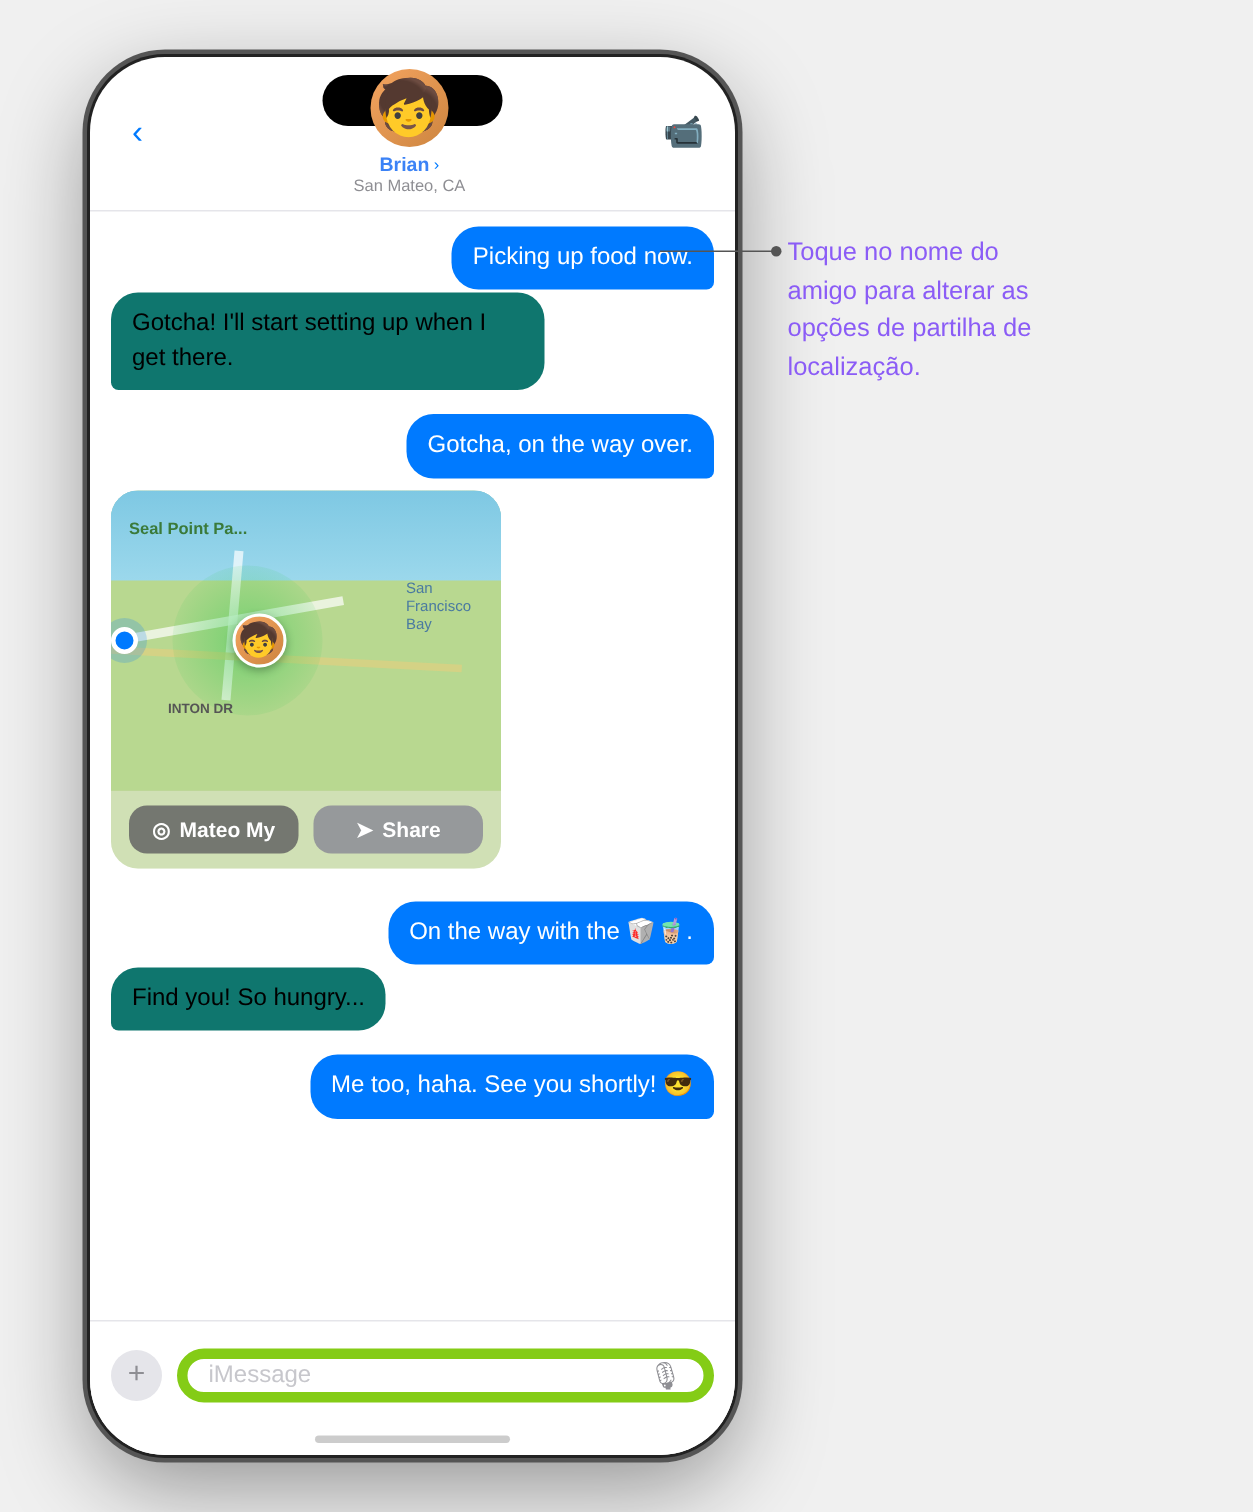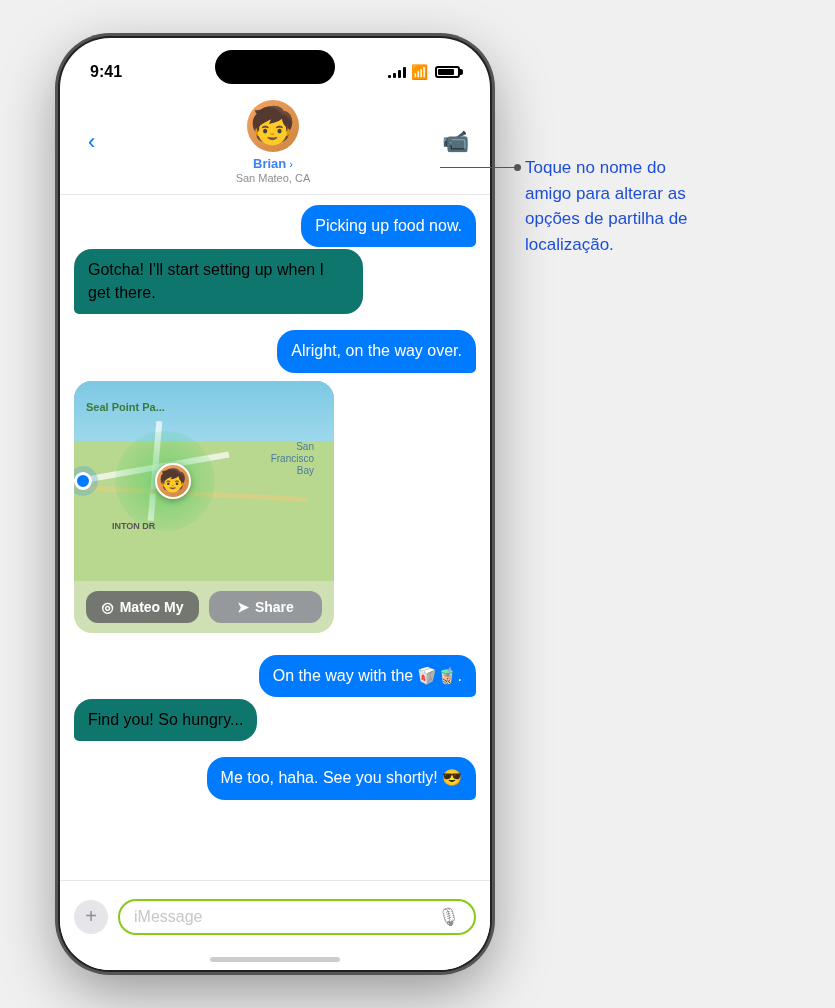--- a/index.html
+++ b/index.html
@@ -242,21 +242,21 @@
       font-size: 11px;
       font-weight: 600;
       color: #3a7a3a;
     }
     .map-bay-label {
       position: absolute;
       top: 60px;
       right: 20px;
       font-size: 10px;
       color: #4a7aa0;
-      text-align: right;
+      text-align: left;
       line-height: 1.2;
       margin-left: 48px;
     }
     .map-street-label {
       position: absolute;
       bottom: 50px;
       left: 10px;
       font-size: 9px;
       color: #555;
       font-weight: 600;
@@ -341,21 +341,21 @@
       justify-content: center;
       cursor: pointer;
       font-size: 20px;
       color: #8e8e93;
       flex-shrink: 0;
     }
     .input-field {
       flex: 1;
       height: 36px;
       border-radius: 18px;
-      border: 2px solid #84cc16;
+      border: 7px solid #84cc16;
       padding: 0 14px;
       font-size: 16px;
       color: #c7c7cc;
       display: flex;
       align-items: center;
       background: #fff;
     }
     .input-mic {
       color: #8e8e93;
       font-size: 18px;
@@ -384,35 +384,20 @@
     .gap-small { height: 4px; }
     .gap-medium { height: 12px; }
   </style>
 </head>
 <body>
 
 <div class="phone-wrapper">
 
   <div class="dynamic-island"></div>
 
-  <div class="status-bar">
-    <span class="status-time">9:41</span>
-    <div class="status-icons">
-      <div class="signal-bars">
-        <div class="signal-bar" style="height:3px"></div>
-        <div class="signal-bar" style="height:5px"></div>
-        <div class="signal-bar" style="height:8px"></div>
-        <div class="signal-bar" style="height:11px"></div>
-      </div>
-      <span class="wifi-icon">📶</span>
-      <div class="battery-icon">
-        <div class="battery-fill"></div>
-      </div>
-    </div>
-  </div>
 
   <div class="nav-bar">
     <span class="nav-back">‹</span>
     <div class="nav-center">
       <div class="contact-avatar">
         <span class="avatar-memoji">🧒</span>
       </div>
       <div class="contact-name-row">
         <span class="contact-name">Brian</span>
         <span class="chevron-right">›</span>
@@ -433,21 +418,21 @@
     <div class="bubble-row received">
       <div class="bubble received">
         <span>Gotcha! I'll start setting up when I get there.</span>
       </div>
     </div>
 
     <div class="gap-medium"></div>
 
     <div class="bubble-row sent">
       <div class="bubble sent">
-        <span>Alright, on the way over.</span>
+        <span>Gotcha, on the way over.</span>
       </div>
     </div>
 
 
     <div class="gap-small"></div>
 
     <div class="bubble-row received">
       <div class="map-bubble">
         <div class="map-image">
 
@@ -520,16 +505,16 @@
   </div>
 
   <div class="home-indicator"></div>
 </div>
 
 <div style="position:absolute; right:30px; top:155px; width:280px;">
 
   <div style="position:absolute;left:-85px;top:12px;width:80px;height:1px;background:#555;">
     <div style="position:absolute;right:-1px;top:-3px;width:7px;height:7px;border-radius:50%;background:#555;"></div>
   </div>
-  <p class="page-annotation-text" style="font-size:17px;color:#1d4ed8;line-height:1.5;">
+  <p class="page-annotation-text" style="font-size:17px;color:#8b5cf6;line-height:1.5;">
     Toque no nome do<br>amigo para alterar as<br>opções de partilha de<br>localização.
   </p>
 </div>
 
 </body></html>

